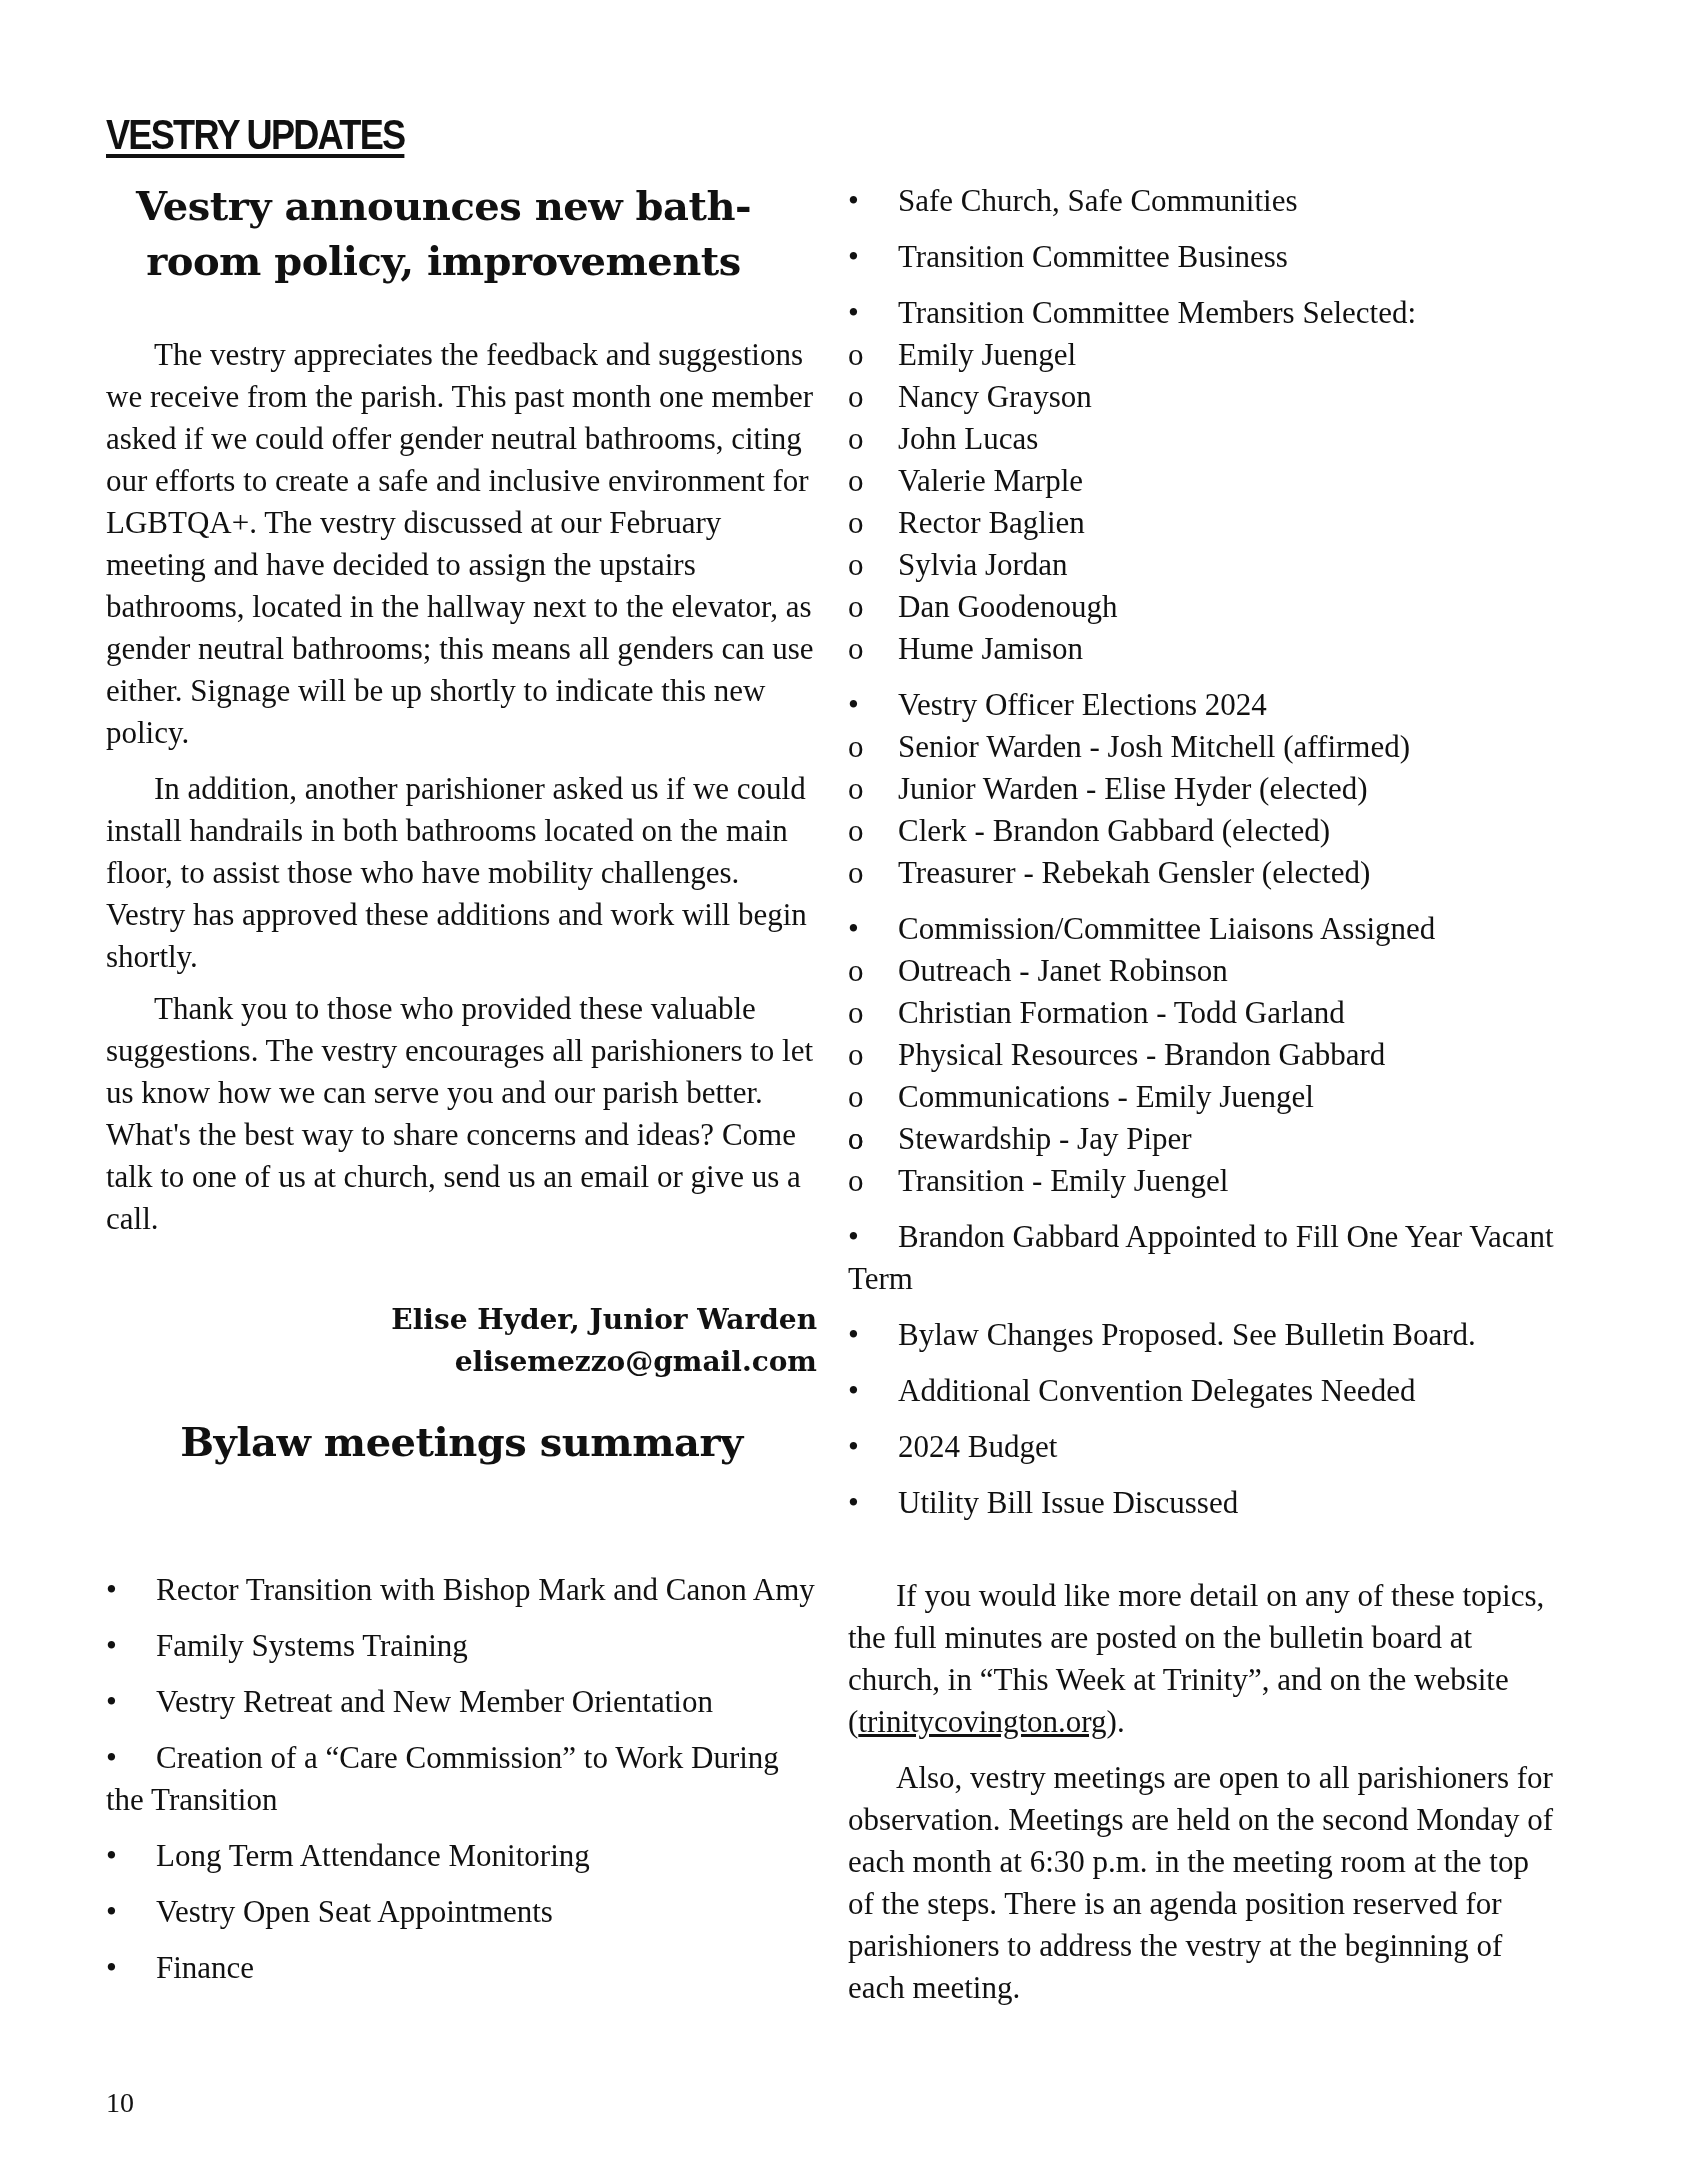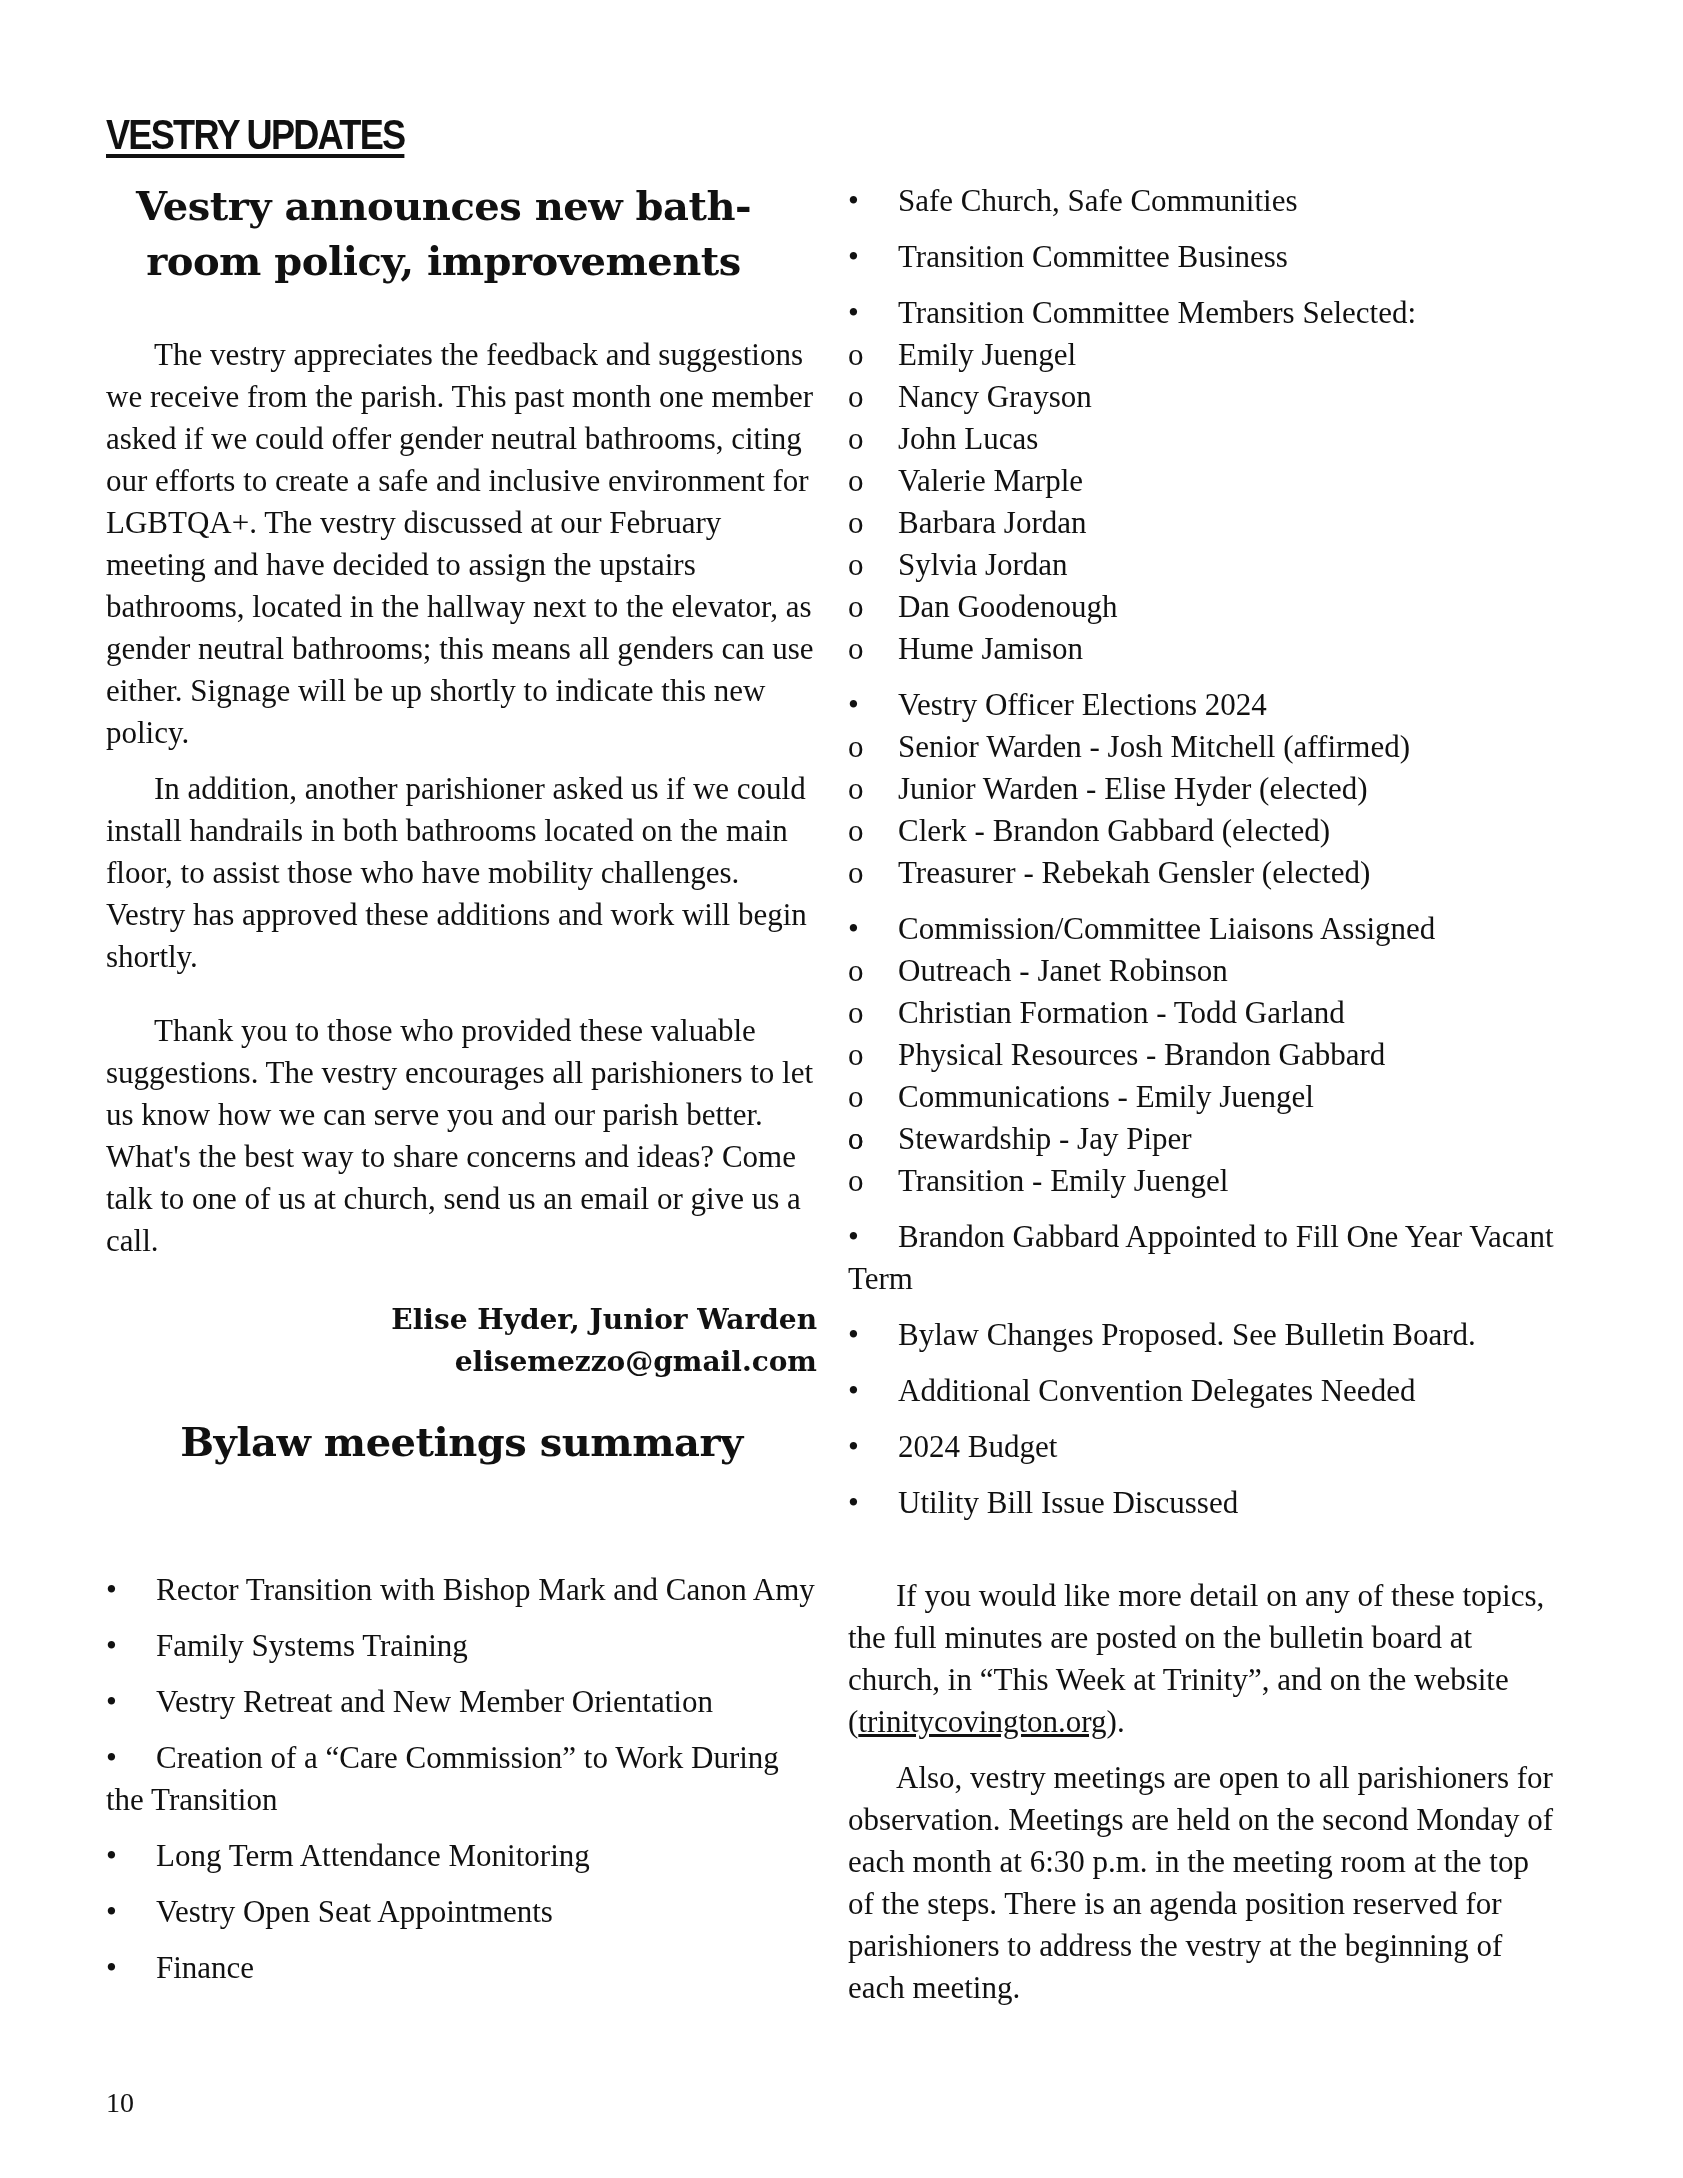--- a/index.html
+++ b/index.html
@@ -35,21 +35,21 @@
 <h1 class="section-title">VESTRY UPDATES</h1>
 
 <div class="headline" style="left:88px; width:711px; top:178px;">
   <div>Vestry announces new bath-</div>
   <div>room policy, improvements</div>
 </div>
 
 <div class="body-text" style="left:106px; width:715px; top:334px;">
   <p>The vestry appreciates the feedback and suggestions we receive from the parish. This past month one member asked if we could offer gender neutral bathrooms, citing our efforts to create a safe and inclusive environment for LGBTQA+. The vestry discussed at our February meeting and have decided to assign the upstairs bathrooms, located in the hallway next to the elevator, as gender neutral bathrooms; this means all genders can use either. Signage will be up shortly to indicate this new policy.</p>
   <p style="margin-top:14px;">In addition, another parishioner asked us if we could install handrails in both bathrooms located on the main floor, to assist those who have mobility challenges. Vestry has approved these additions and work will begin shortly.</p>
-  <p style="margin-top:32px;">Thank you to those who provided these valuable suggestions. The vestry encourages all parishioners to let us know how we can serve you and our parish better. What's the best way to share concerns and ideas? Come talk to one of us at church, send us an email or give us a call.</p>
+  <p style="margin-top:10px;">Thank you to those who provided these valuable suggestions. The vestry encourages all parishioners to let us know how we can serve you and our parish better. What's the best way to share concerns and ideas? Come talk to one of us at church, send us an email or give us a call.</p>
 </div>
 
 <div class="signature" style="left:106px; width:711px; top:1299px;">
   <div>Elise Hyder, Junior Warden</div>
   <div>elisemezzo@gmail.com</div>
 </div>
 
 <div class="headline" style="left:106px; width:711px; top:1414px;">
   <div>Bylaw meetings summary</div>
 </div>
@@ -65,21 +65,21 @@
   </ul>
 
 <ul class="list" id="right-list" style="left:848px; width:713px; top:180px;">
     <li class="wrap"><span class="mark">•</span><span>Safe Church, Safe Communities</span></li>
     <li class="wrap gap"><span class="mark">•</span><span>Transition Committee Business</span></li>
     <li class="wrap gap"><span class="mark">•</span><span>Transition Committee Members Selected:</span></li>
     <li class=""><span class="mark">o</span><span>Emily Juengel</span></li>
     <li class=""><span class="mark">o</span><span>Nancy Grayson</span></li>
     <li class=""><span class="mark">o</span><span>John Lucas</span></li>
     <li class=""><span class="mark">o</span><span>Valerie Marple</span></li>
-    <li class=""><span class="mark">o</span><span>Barbara Jordan</span></li>
+    <li class=""><span class="mark">o</span><span>Rector Baglien</span></li>
     <li class=""><span class="mark">o</span><span>Sylvia Jordan</span></li>
     <li class=""><span class="mark">o</span><span>Dan Goodenough</span></li>
     <li class=""><span class="mark">o</span><span>Hume Jamison</span></li>
     <li class="wrap gap"><span class="mark">•</span><span>Vestry Officer Elections 2024</span></li>
     <li class=""><span class="mark">o</span><span>Senior Warden - Josh Mitchell (affirmed)</span></li>
     <li class=""><span class="mark">o</span><span>Junior Warden - Elise Hyder (elected)</span></li>
     <li class=""><span class="mark">o</span><span>Clerk - Brandon Gabbard (elected)</span></li>
     <li class=""><span class="mark">o</span><span>Treasurer - Rebekah Gensler (elected)</span></li>
     <li class="wrap gap"><span class="mark">•</span><span>Commission/Committee Liaisons Assigned</span></li>
     <li class=""><span class="mark">o</span><span>Outreach - Janet Robinson</span></li>

